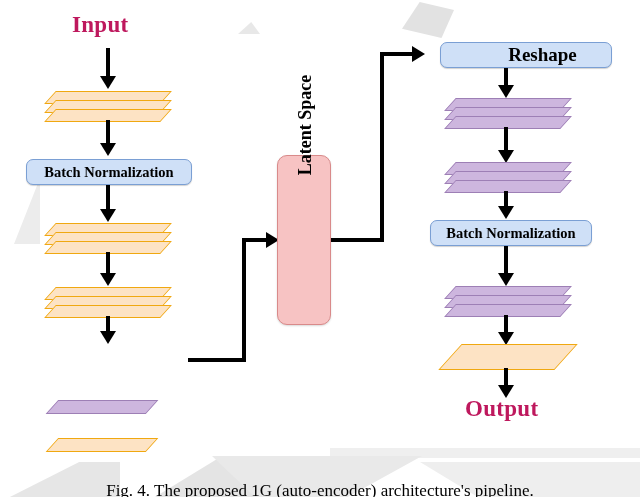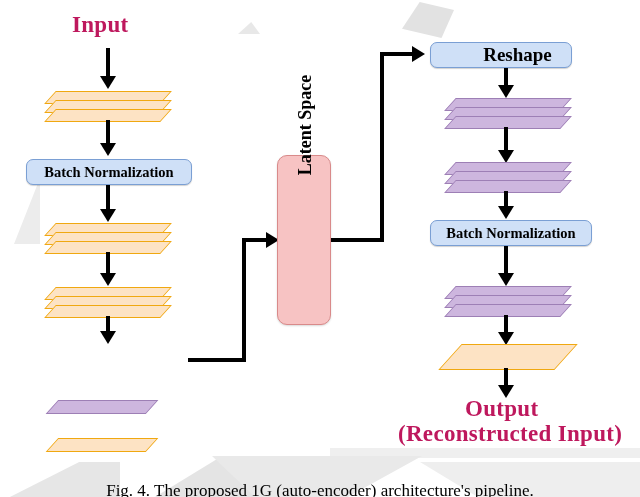--- a/index.html
+++ b/index.html
@@ -92,21 +92,21 @@
     box-sizing: border-box;
     display: flex;
     align-items: center;
     justify-content: center;
     color: #000000;
     font-weight: bold;
     box-shadow: 0 1px 1px rgba(0,0,0,0.18);
   }
   .bn-left  { left: 26px;  top: 159px; width: 166px; height: 26px; font-size: 14.5px; }
   .flatten  { left: 28px;  top: 346px; width: 162px; height: 28px; font-size: 19px; }
-  .reshape  { left: 430px; top: 42px;  width: 142px; height: 26px; font-size: 19px; padding-left: 33px; }
+  .reshape  { left: 440px; top: 42px;  width: 172px; height: 26px; font-size: 19px; padding-left: 33px; }
   .bn-right { left: 430px; top: 220px; width: 162px; height: 26px; font-size: 14.5px; }
 
   
   .latent {
     position: absolute;
     left: 277px; top: 155px;
     width: 54px; height: 170px;
     background: #f7c3c3;
     border: 1.4px solid #d98a8a;
     border-radius: 10px;
@@ -308,21 +308,20 @@
   <div class="arrowhead arrow-down" style="left:498px; top:332px;"></div>
 
   <div class="stack" style="left:450px; top:344px; width:116px; height:26px;">
     <div class="sheet orange single"></div>
   </div>
 
   <div class="line vline" style="left:504px; top:368px; height:20px;"></div>
   <div class="arrowhead arrow-down" style="left:498px; top:385px;"></div>
 
   <div class="hdr hdr-output">Output</div>
-  <div class="hdr hdr-recon">(Reconstructed Input)</div>
 
   <div class="legend-item" style="left:44px; top:400px; width:300px; height:20px;">
     <div class="legend-shape purple" style="left:8px; top:0px;"></div>
   </div>
 
   <div class="legend-item" style="left:44px; top:438px; width:300px; height:20px;">
     <div class="legend-shape orange" style="left:8px; top:0px;"></div>
     <div class="legend-text" style="left:104px; top:-5px;"></div>
   </div>
 

